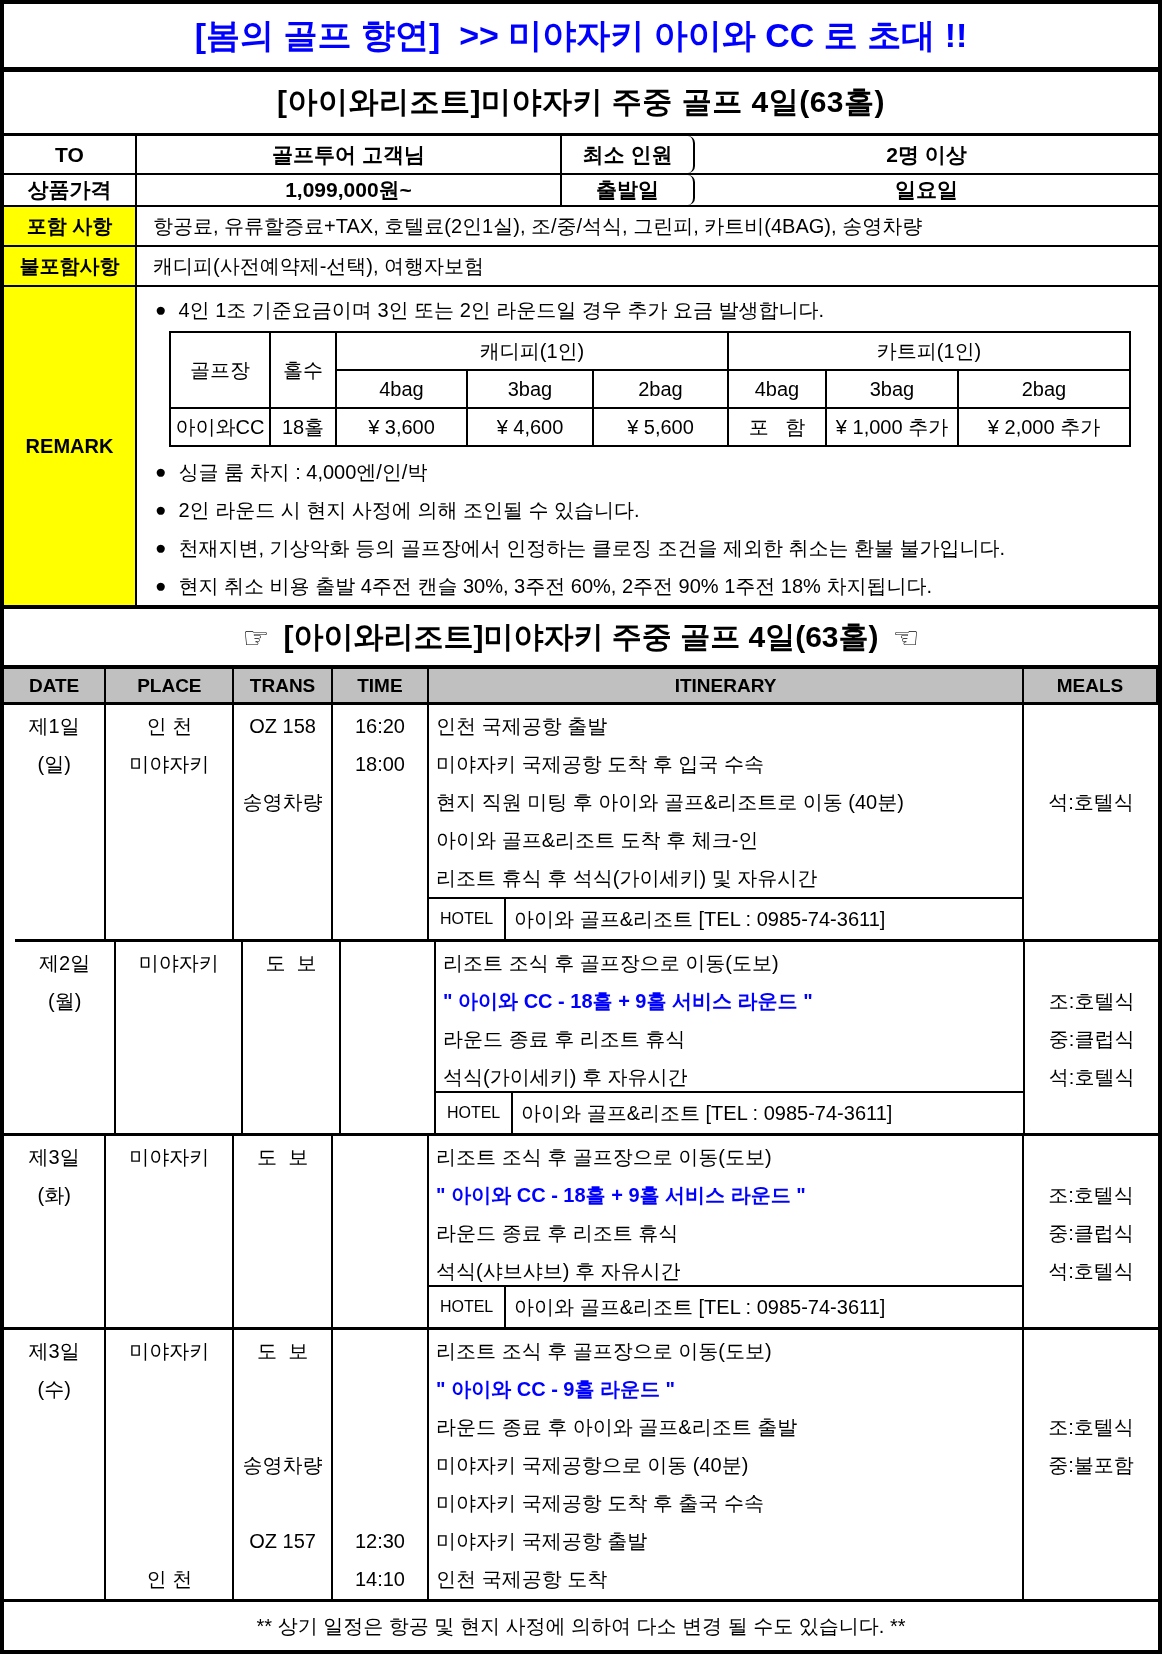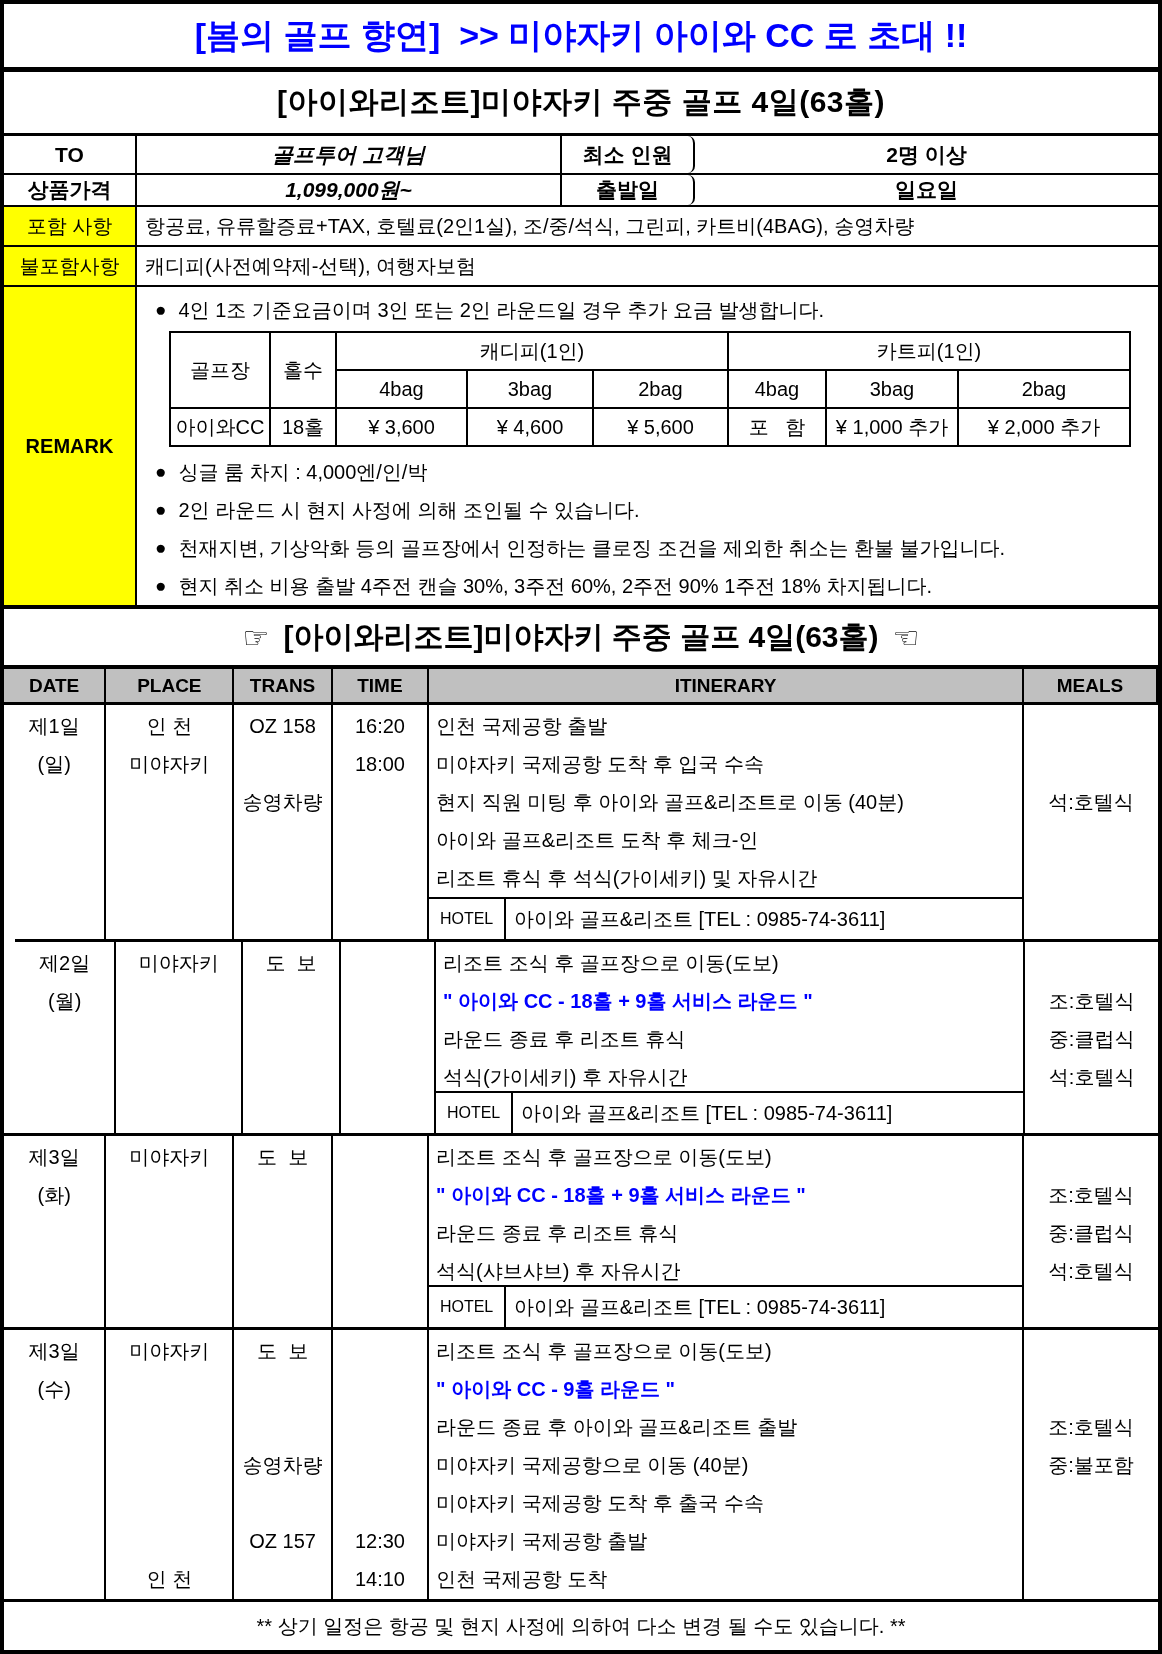--- a/index.html
+++ b/index.html
@@ -23,31 +23,31 @@
     display:flex; align-items:center; justify-content:center;
     font-size: 30px; font-weight: bold; letter-spacing: .5px;
   }
   
   .info-row { display:flex; border-bottom: 2px solid #000; }
   .info-row-1 { height: 39px; }
   .info-row-2 { height: 32px; }
   .info-cell { display:flex; align-items:center; justify-content:center;
     font-size: 21px; font-weight: bold; border-right: 2px solid #000; white-space: pre; }
   .ic-l1 { width: 133px; }
-  .ic-v1 { width: 425px; font-style: italic; }
+  .ic-v1 { width: 425px; }
   .ic-l2 { width: 133px; border-radius: 7px; }
   .ic-v2 { flex: 1; border-right: none; }
   
   .feature-row { display:flex; height: 40px; border-bottom: 2px solid #000; }
   .feature-label {
     width: 133px; background: var(--label-yellow,#ffff00); border-right: 2px solid #000;
     display:flex; align-items:center; justify-content:center;
-    font-size: 20px; font-weight: normal; white-space: pre;
-  }
-  .feature-value { flex:1; display:flex; align-items:center; padding-left: 8px; font-size: 20px; white-space: pre; }
+    font-size: 20px; font-weight: bold; white-space: pre;
+  }
+  .feature-value { flex:1; display:flex; align-items:center; padding-left: 16px; font-size: 20px; white-space: pre; }
   
   .remark-row { display:flex; height: 318px; border-bottom: 0; }
   .remark-label {
     width: 133px; background: var(--label-yellow,#ffff00); border-right: 2px solid #000;
     display:flex; align-items:center; justify-content:center;
     font-size: 20px; font-weight: bold;
   }
   .remark-content { flex: 1; padding: 6px 6px 0 8px; overflow: hidden; }
   .bullet-line { display:flex; align-items:center; height: 34px; padding-left: 10px; font-size: 20px; white-space: pre; }
   .bullet-line .bullet-glyph { font-size: 19px; margin-right: 12px; }

